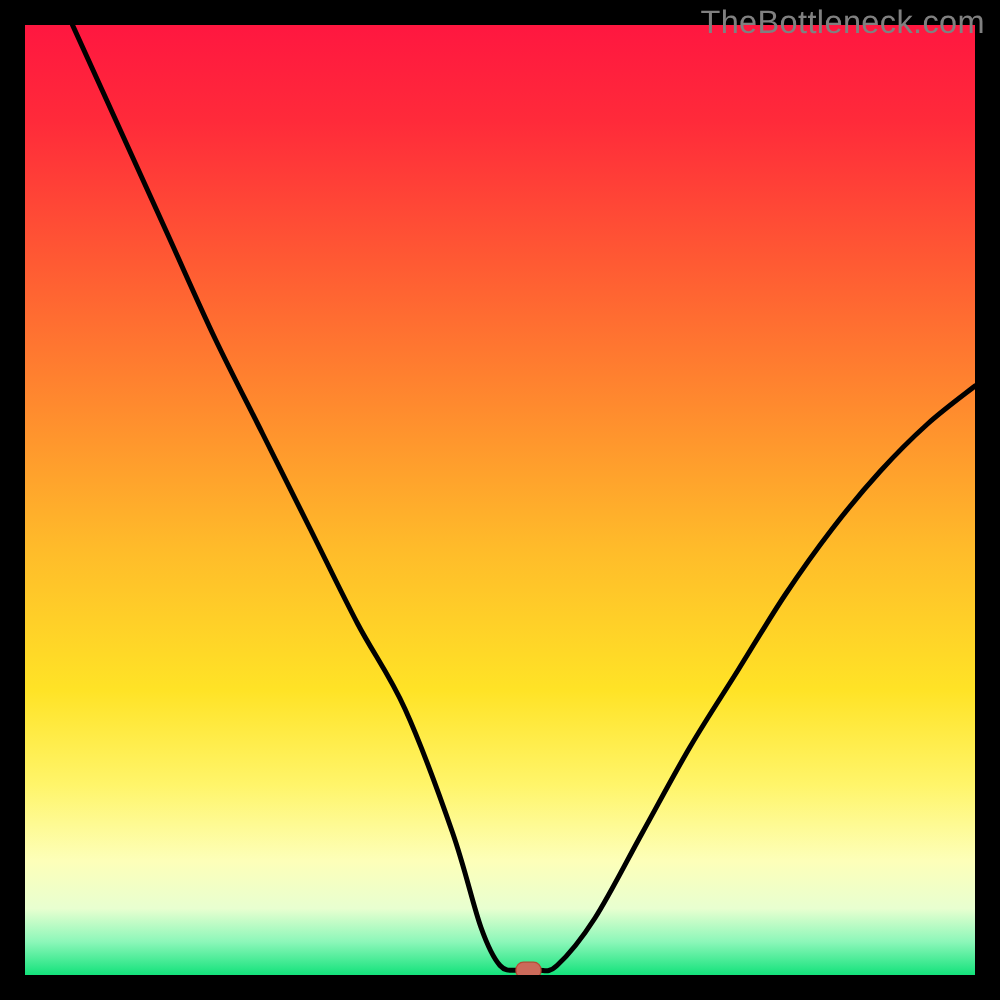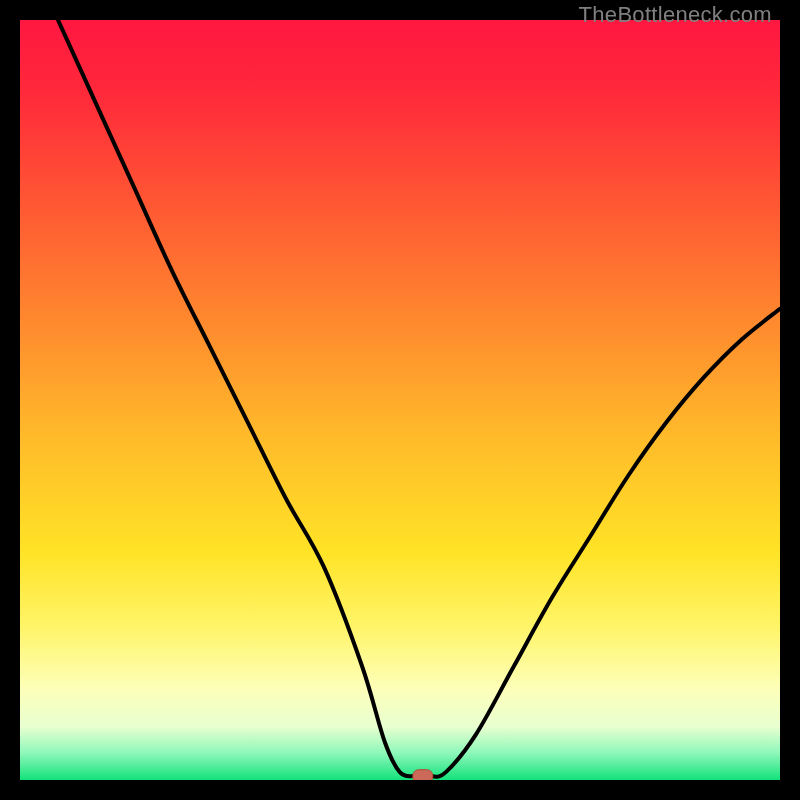--- a/index.html
+++ b/index.html
@@ -13,23 +13,23 @@
   }
   .frame {
     position: relative;
     width: 800px;
     height: 800px;
     background: #000;
   }
   .watermark {
     position: absolute;
     top: 2px;
-    right: 28px;
+    right: 12px;
     color: #808080;
-    font-size: 22px;
+    font-size: 26px;
     font-weight: 500;
     letter-spacing: 0.3px;
     z-index: 10;
     text-align: right;
   }
   .plot {
     position: absolute;
     left: 20px;
     top: 20px;
     width: 760px;

